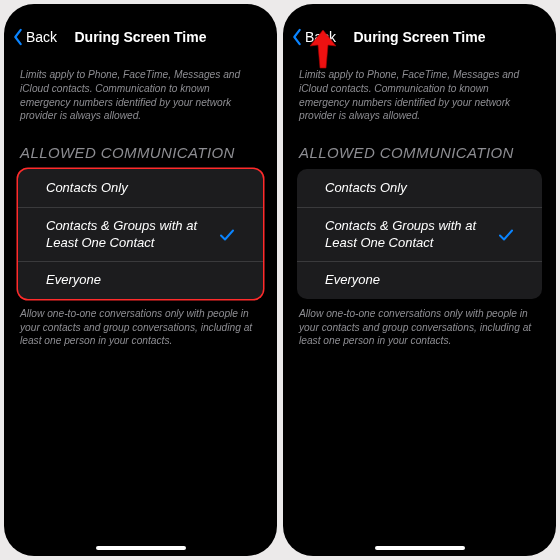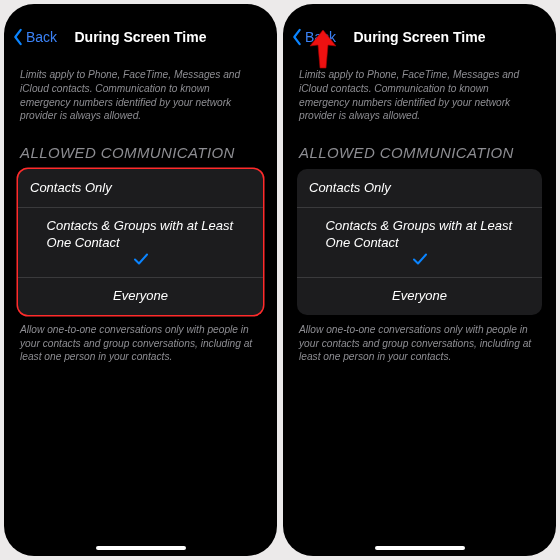--- a/index.html
+++ b/index.html
@@ -24,21 +24,21 @@
   .nav {
     display: flex;
     align-items: center;
     padding: 22px 10px 8px 8px;
     position: relative;
     height: 52px;
   }
   .back-group {
     display: flex;
     align-items: center;
-    color: #3b82f6;
+    color: #ffffff;
     font-size: 14px;
     gap: 2px;
   }
   .chev { width: 12px; height: 18px; display: block; }
   .title {
     position: absolute;
     left: 0; right: 0;
     text-align: center;
     font-size: 14px;
     font-weight: 600;
@@ -63,27 +63,27 @@
     border-radius: 10px;
     overflow: hidden;
   }
   .group.highlight {
     box-shadow: 0 0 0 1.5px #ff2b2b;
   }
   .row {
     display: flex;
     align-items: center;
     justify-content: space-between;
-    padding: 10px 12px;
+    padding: 10px 28px;
     color: #fff;
     font-size: 13px;
     line-height: 1.25;
     min-height: 38px;
   }
-  .row + .row { border-top: 0.5px solid #3a3a3c; flex-direction: column; }
+  .row + .row { border-top: 0.5px solid #3a3a3c; }
   .row-label { max-width: 85%; }
   .check { color: #0a84ff; width: 16px; height: 16px; flex-shrink: 0; }
   .footer { padding: 8px 2px 0 2px; }
   .home-ind {
     position: absolute;
     bottom: 6px; left: 50%;
     transform: translateX(-50%);
     width: 90px; height: 4px;
     background: #fff;
     border-radius: 3px;

